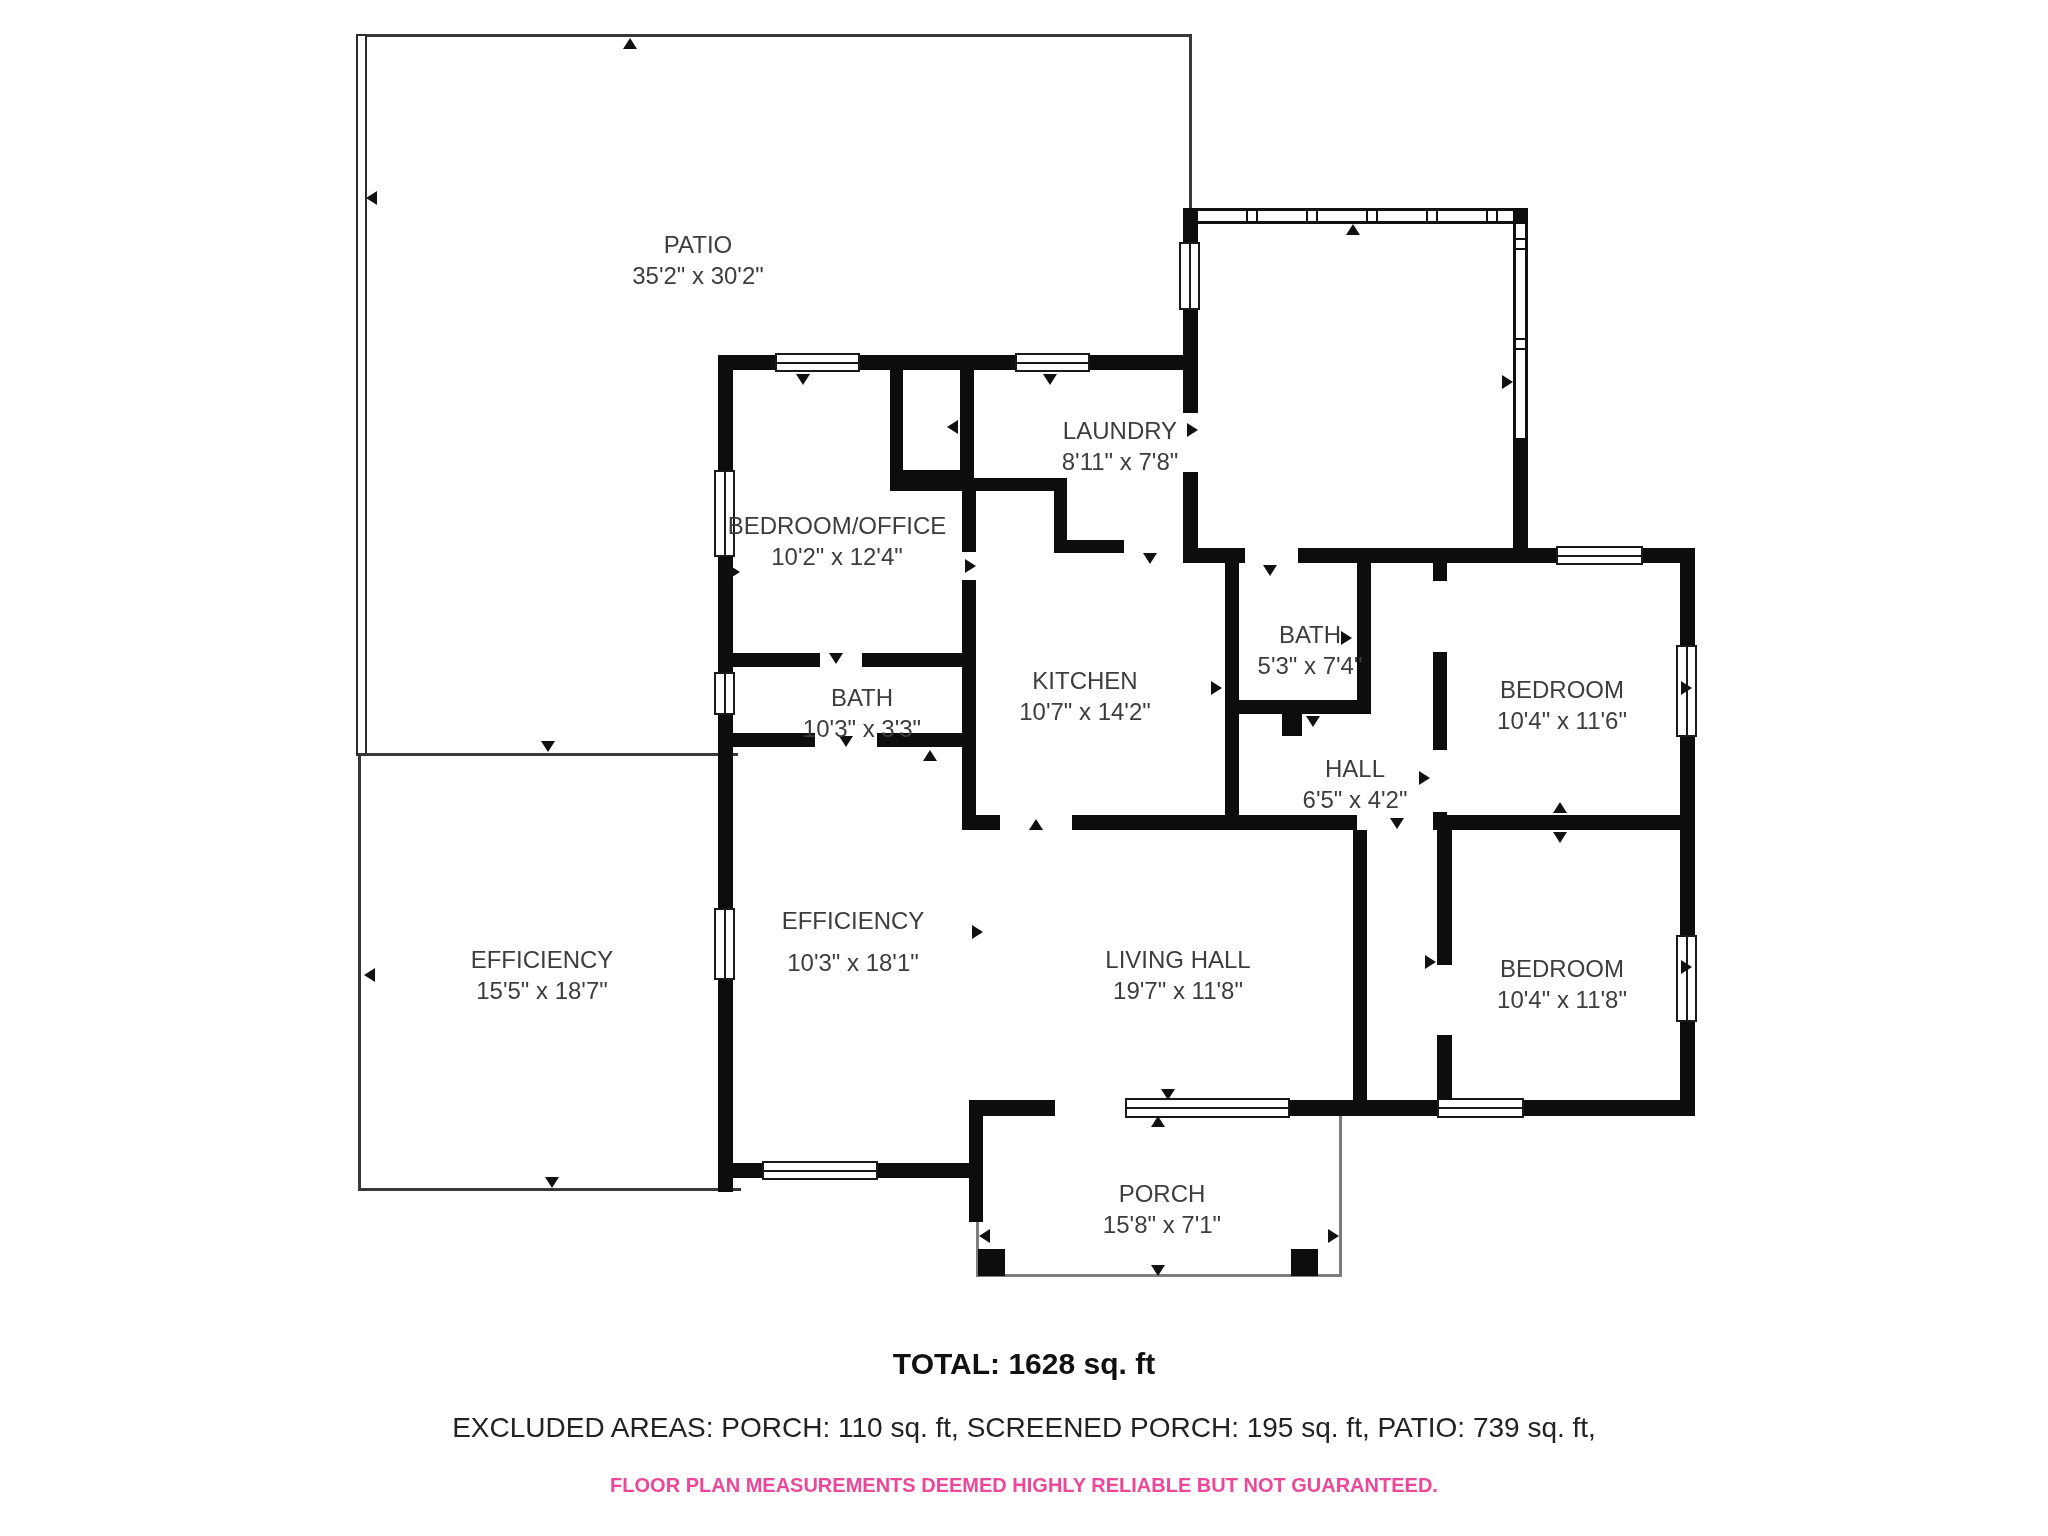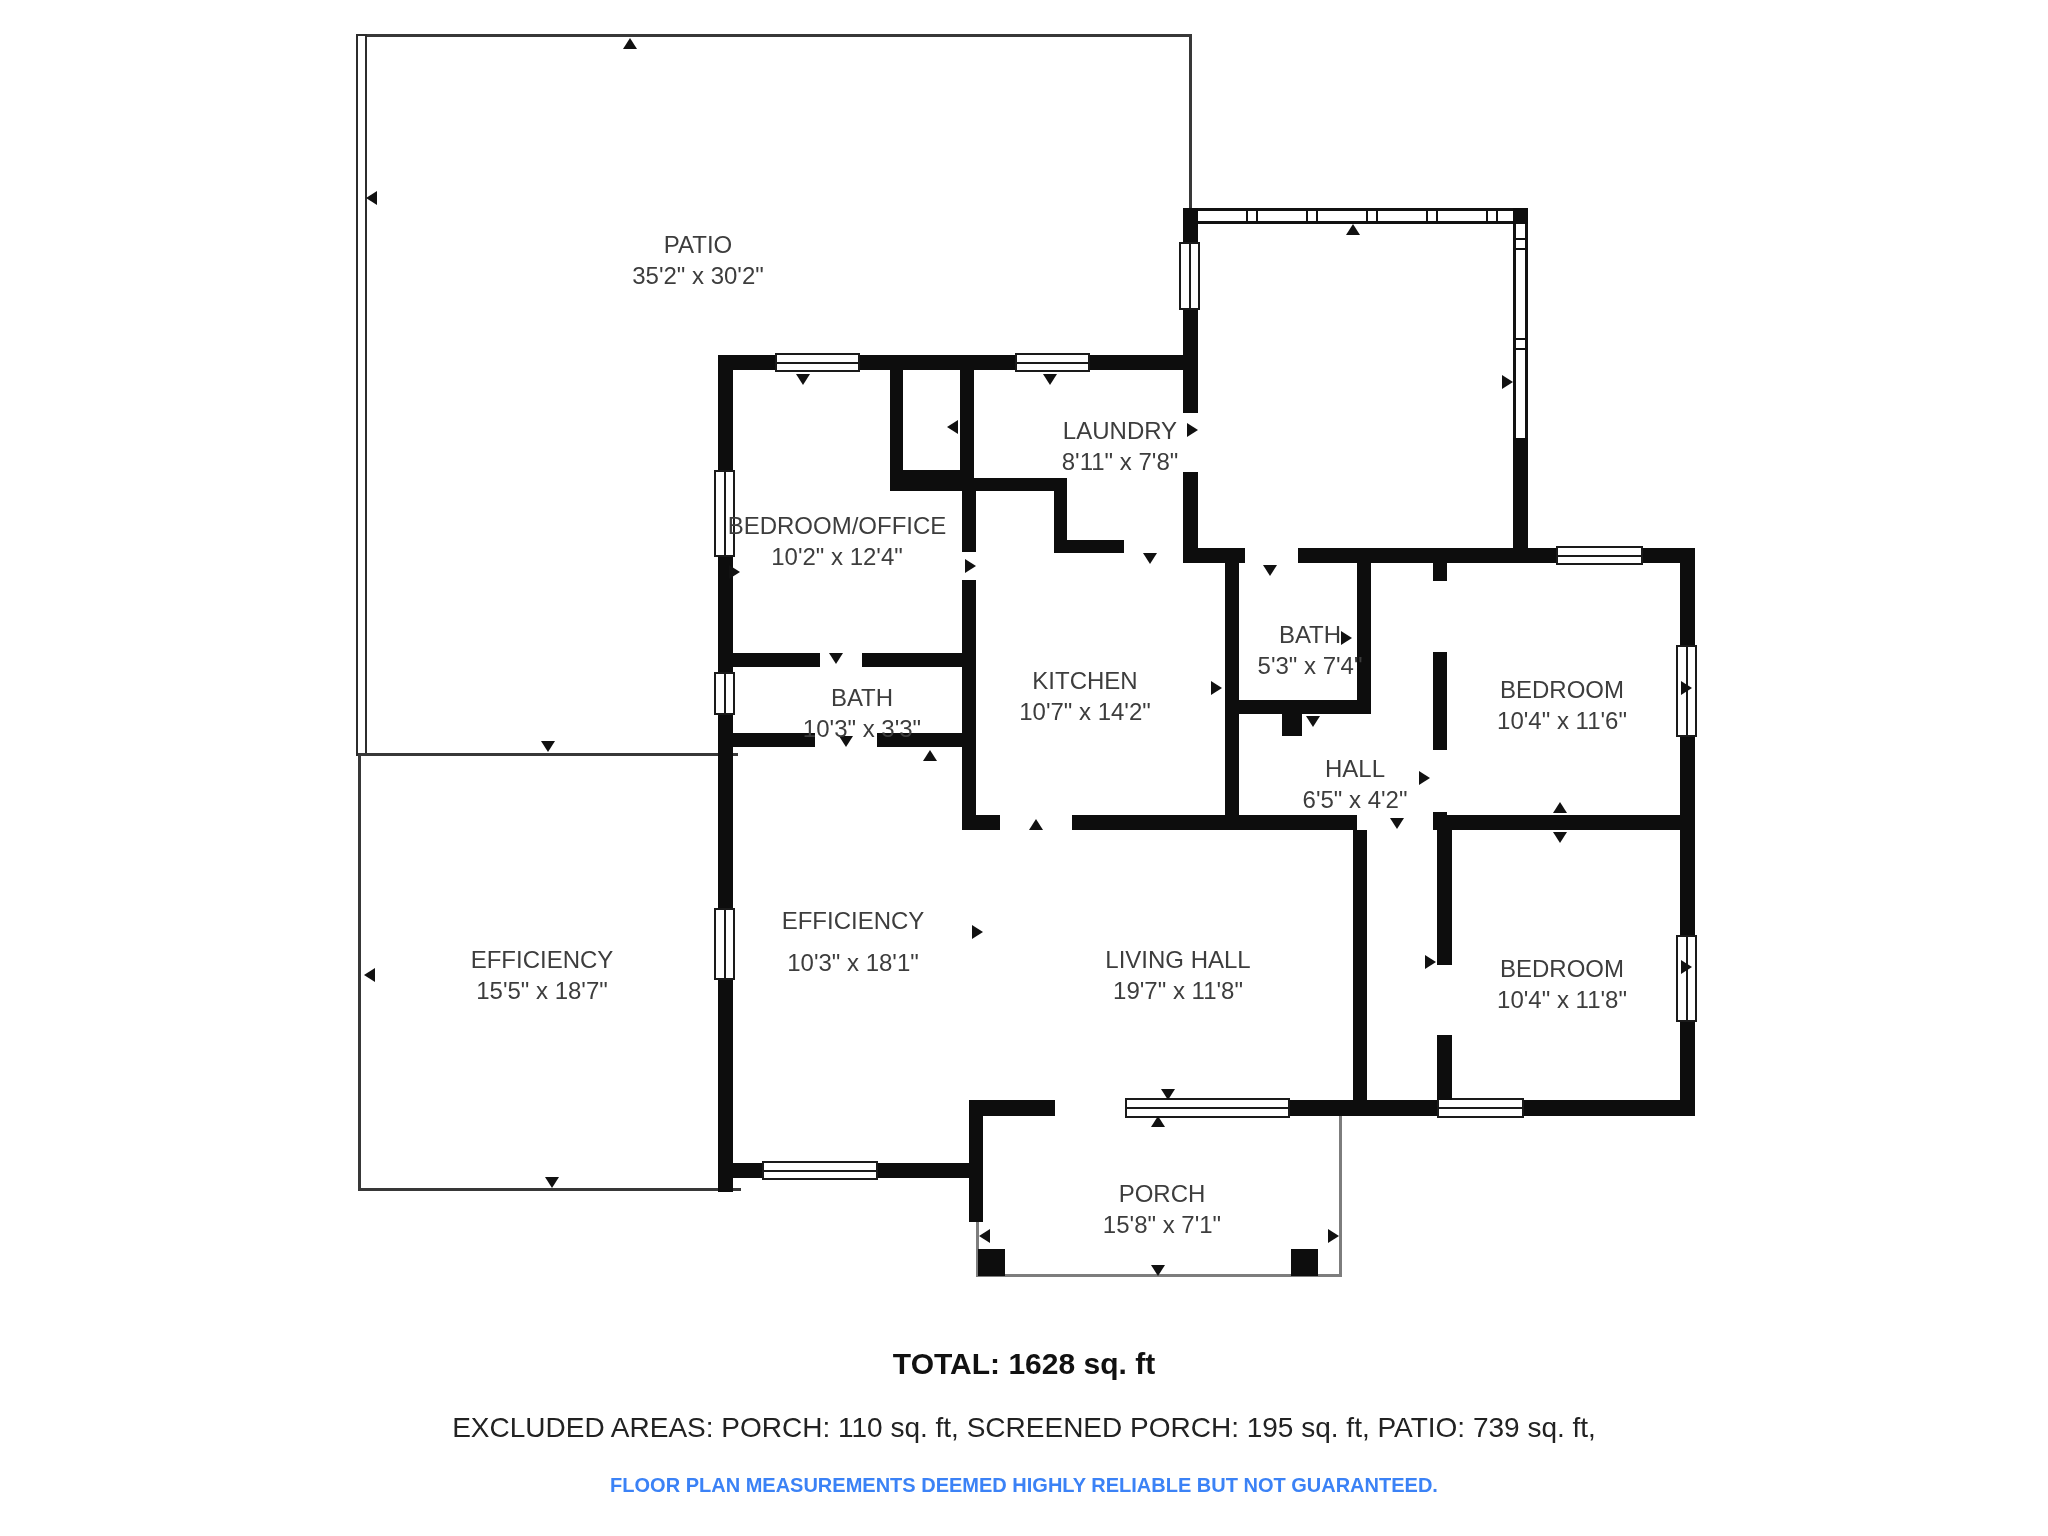--- a/index.html
+++ b/index.html
@@ -28,21 +28,21 @@
   .au,.ad,.al,.ar{position:absolute;width:0;height:0;}
   .au{border-left:7px solid transparent;border-right:7px solid transparent;border-bottom:11px solid #111;}
   .ad{border-left:7px solid transparent;border-right:7px solid transparent;border-top:11px solid #111;}
   .al{border-top:7px solid transparent;border-bottom:7px solid transparent;border-right:11px solid #111;}
   .ar{border-top:7px solid transparent;border-bottom:7px solid transparent;border-left:11px solid #111;}
   
   .rl{position:absolute;width:380px;transform:translateX(-50%);text-align:center;color:#3d3d3d;font-size:24px;line-height:31px;white-space:nowrap;}
   
   .ft{position:absolute;left:0;width:2048px;text-align:center;color:#222;font-size:28px;}
   .ft.big{font-weight:bold;font-size:30px;color:#111;}
-  .ft.small{font-size:20px;font-weight:bold;color:#3b82f6;}
+  .ft.small{font-size:20px;font-weight:bold;color:#ec4899;}
 </style>
 </head>
 <body>
 
 <div id="plan">
 
   <div class="tn" style="left:358px;top:34px;width:834px;height:3px"></div>
   <div class="db" style="left:356px;top:34px;width:11px;height:722px"></div>
   <div class="tn" style="left:1189px;top:34px;width:3px;height:177px"></div>
   <div class="tn" style="left:358px;top:753px;width:380px;height:3px"></div>

